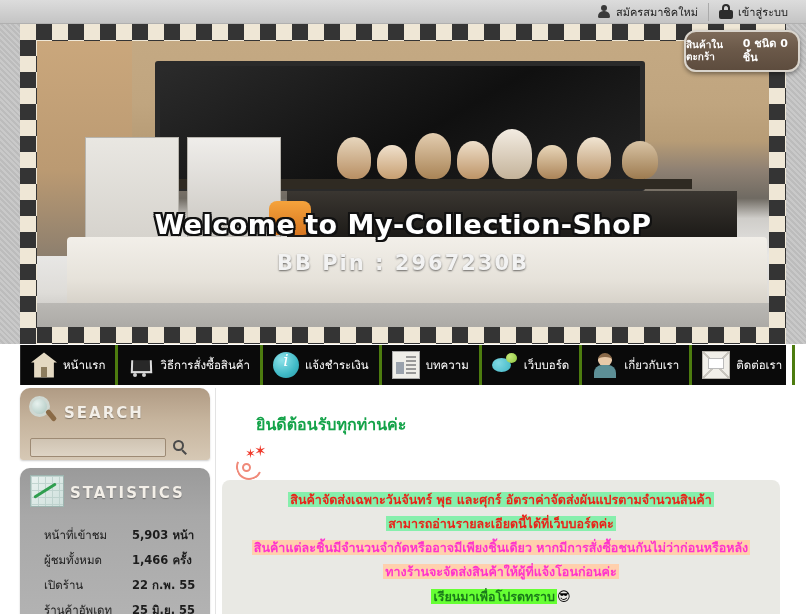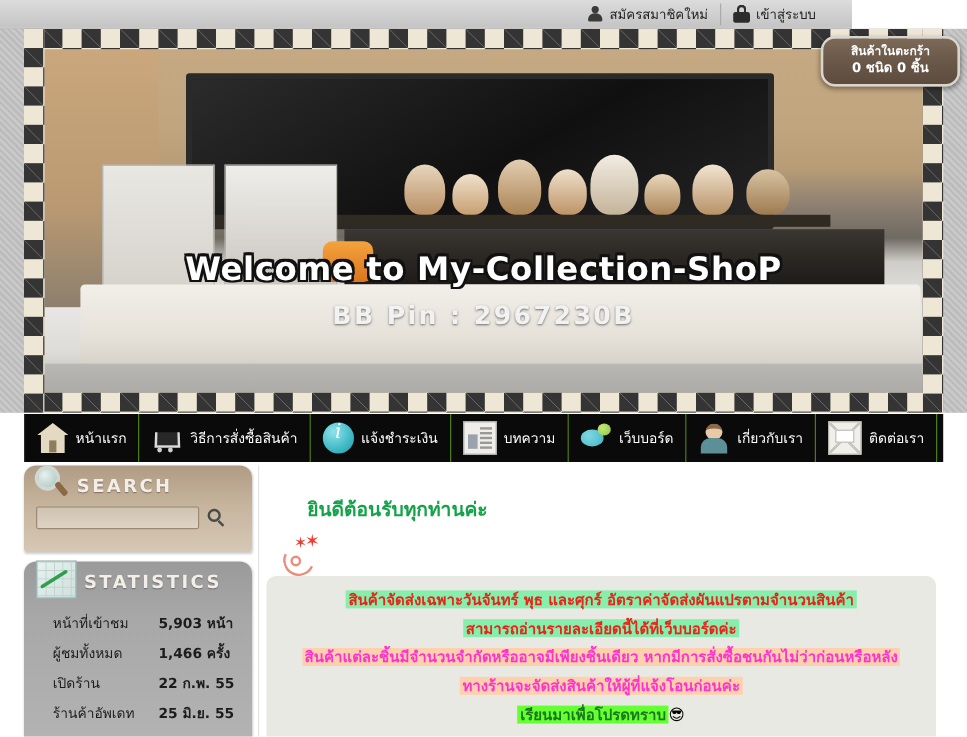--- a/index.html
+++ b/index.html
@@ -5,25 +5,25 @@
   html,body{margin:0;padding:0;}
   body{
     width:806px;height:614px;overflow:hidden;
     font-family:"DejaVu Sans","Liberation Sans",sans-serif;
     background:#ffffff;
   }
   .page{position:relative;width:806px;height:614px;overflow:hidden;background:#fff;}
 
   
   .topbar{
-    position:absolute;left:0;top:0;width:710px;height:24px;
+    position:absolute;left:0;top:0;width:806px;height:24px;
     background:linear-gradient(#dcdcdc,#cfcfcf 55%,#c4c4c4);
     border-bottom:1px solid #b0b0b0;
     display:flex;align-items:center;justify-content:space-between;
-    box-sizing:border-box;padding-right:20px;
+    box-sizing:border-box;padding-right:8px;
   }
   .topbar .tb-left-fill{flex:1;}
   .tb-item{display:flex;align-items:center;gap:5px;padding:0 10px;height:24px;cursor:pointer;}
   .tb-item .tb-label{font-size:11px;color:#222;white-space:nowrap;}
   .tb-sep{width:1px;height:18px;background:#aaa;}
   .icon-person{
     width:13px;height:14px;position:relative;display:inline-block;
   }
   .icon-person::before{
     content:"";position:absolute;left:3.5px;top:0;width:6px;height:6px;border-radius:50%;background:#3a3a3a;
@@ -107,34 +107,34 @@
     font-size:21px;font-weight:bold;color:#f2f2f2;letter-spacing:2px;
     text-shadow:0 1px 2px rgba(0,0,0,.55);
     pointer-events:none;
   }
 
   
   .cart{
     position:absolute;right:6px;top:30px;width:112px;height:38px;
     background:linear-gradient(180deg,#7d6a59,#6b5949 45%,#5d4c3e);
     border:2px solid #d9d4cc;border-radius:12px;
-    display:flex;flex-direction:column;align-items:center;justify-content:center;
+    display:flex;flex-direction:row;align-items:center;justify-content:center;
     box-shadow:0 2px 4px rgba(0,0,0,.4);z-index:20;cursor:pointer;
   }
   .cart-l1{font-size:10px;color:#fff;font-weight:bold;line-height:1.25;}
   .cart-l2{font-size:11px;color:#fff;font-weight:bold;line-height:1.25;}
 
   
   .nav{
     position:absolute;left:20px;top:345px;width:766px;height:40px;
     background:#0a0a0a;display:flex;align-items:center;
   }
   .nav-item{
     display:flex;align-items:center;gap:6px;height:40px;padding:0 10px;
-    border-right:1px solid #4d7c0f;cursor:pointer;
+    border-right:3px solid #4d7c0f;cursor:pointer;
   }
   .nav-item:first-child{border-left:1px solid #2b2b2b;}
   .nav-label{font-size:11.5px;color:#ffffff;white-space:nowrap;}
   .nav-ico{width:26px;height:26px;position:relative;flex:none;}
 
   
   .ic-home{background:#e4d9c2;clip-path:polygon(50% 2%,100% 40%,88% 40%,88% 98%,12% 98%,12% 40%,0 40%);}
   .ic-home::after{content:"";position:absolute;left:40%;top:58%;width:20%;height:40%;background:#8d7d5e;}
   .ic-cart{background:transparent;}
   .ic-cart::before{content:"";position:absolute;left:3px;top:8px;width:17px;height:11px;
@@ -168,21 +168,21 @@
   .sidebar{position:absolute;left:20px;top:388px;width:190px;}
 
   .panel-search{
     position:relative;width:190px;height:72px;
     background:linear-gradient(180deg,#b09b84,#c6b49d 45%,#d6c8b5);
     border-radius:10px 10px 3px 3px;
     box-shadow:0 1px 2px rgba(0,0,0,.2);
     margin-bottom:8px;
   }
   .panel-head{
-    display:flex;align-items:center;gap:6px;height:34px;padding-left:8px;box-sizing:border-box;
+    display:flex;align-items:center;gap:6px;height:50px;padding-left:8px;box-sizing:border-box;
   }
   .panel-title{
     font-size:15px;font-weight:bold;color:#f3efe8;letter-spacing:2px;
     text-shadow:0 1px 1px rgba(0,0,0,.35);
   }
   .ico-magnifier{
     width:30px;height:30px;position:relative;flex:none;margin-top:-6px;
   }
   .ico-magnifier::before{
     content:"";position:absolute;left:1px;top:1px;width:21px;height:21px;border-radius:50%;

